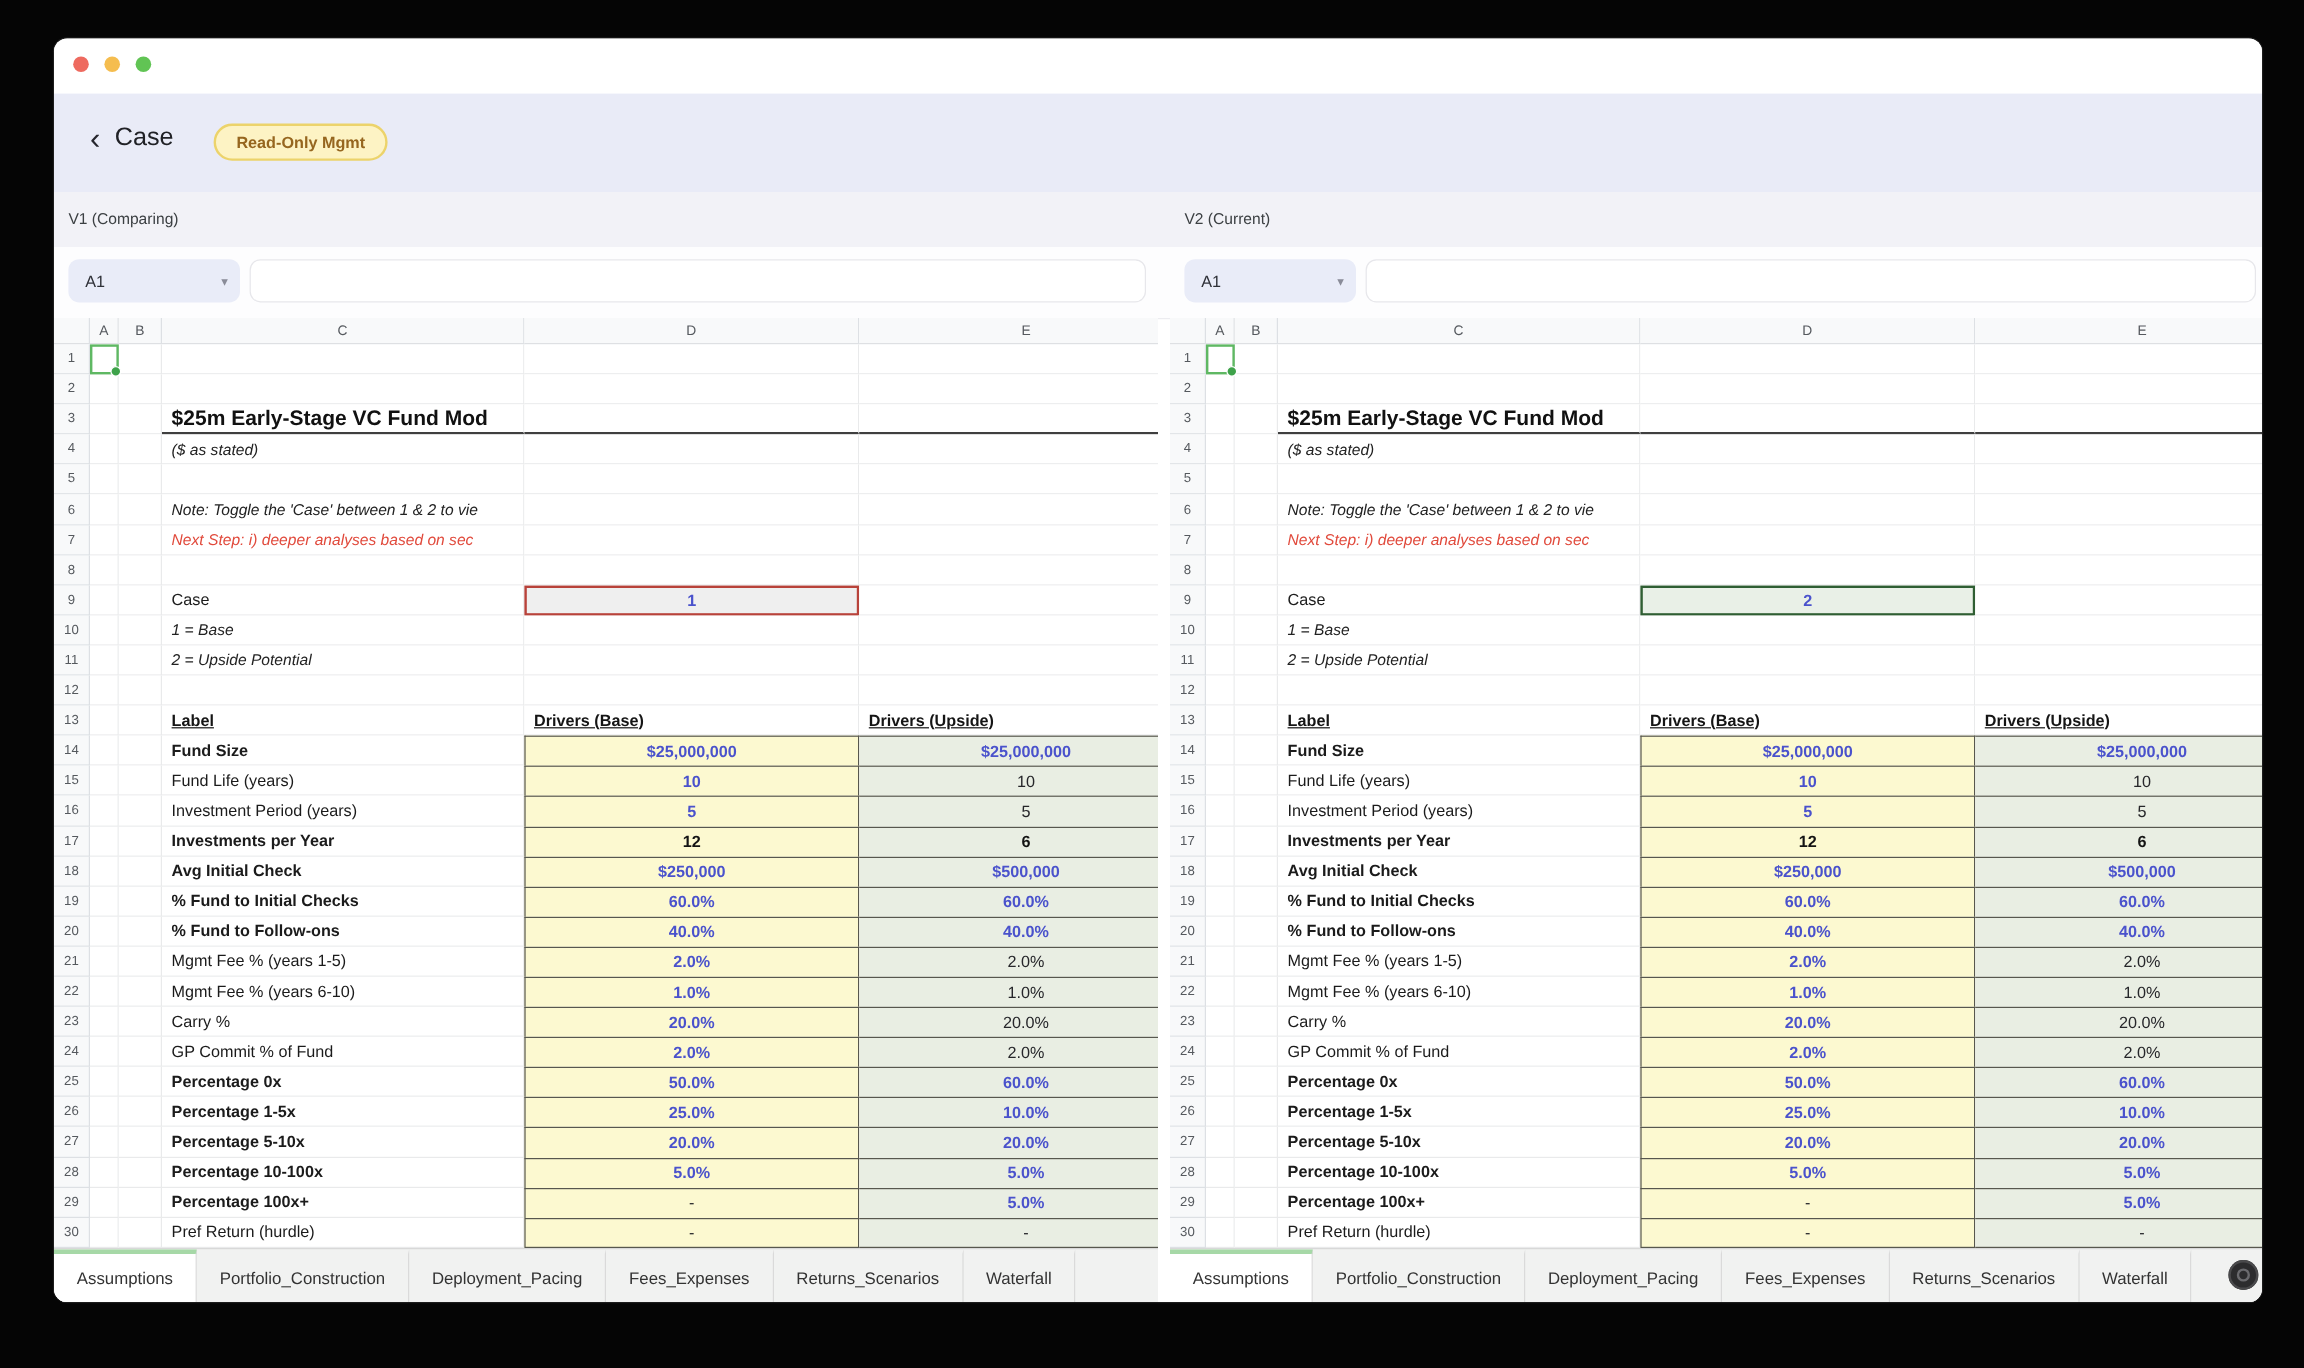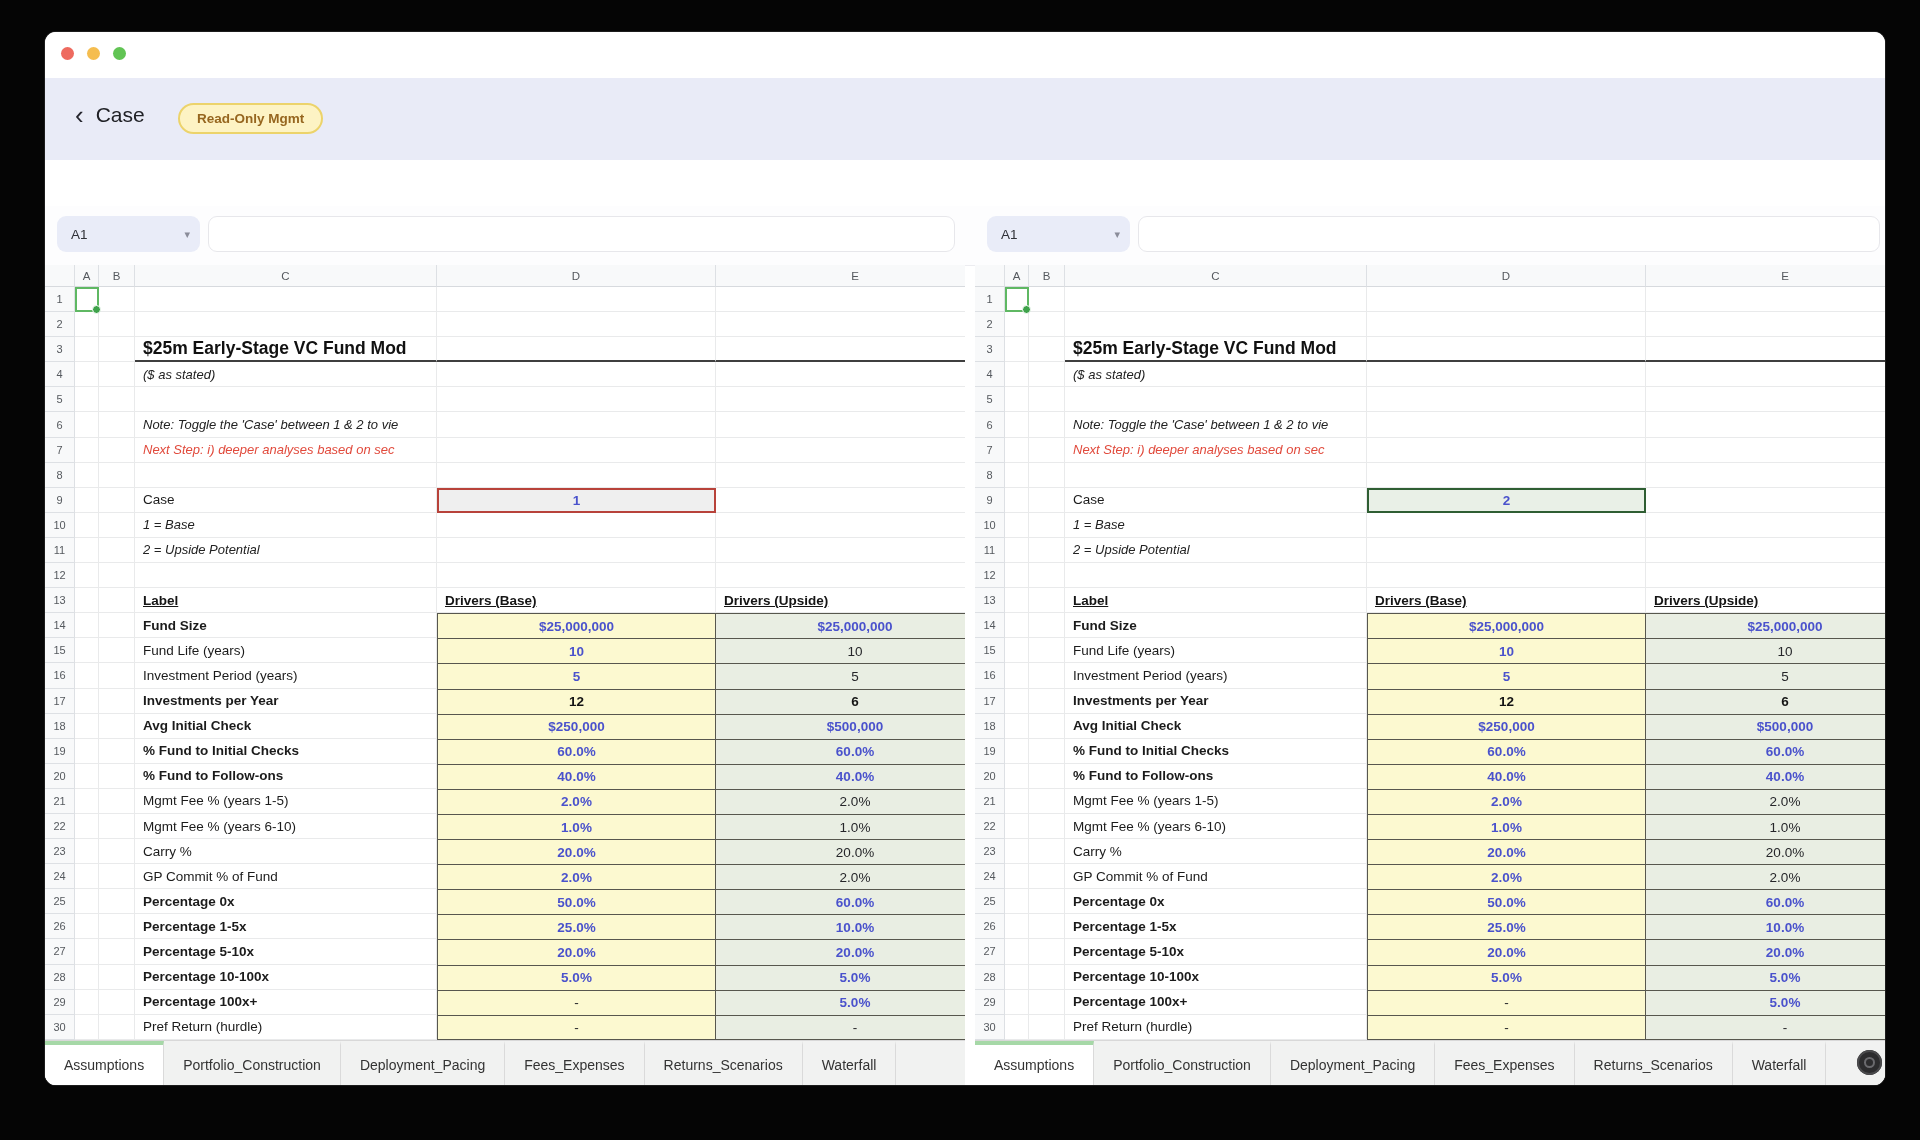--- a/index.html
+++ b/index.html
@@ -84,20 +84,24 @@
   </div>
 
   <div class="appbar">
     <div class="back">
       <span class="chev">‹</span>
       <span class="btxt">Case</span>
     </div>
     <div class="badge">Read-Only Mgmt</div>
   </div>
 
+  <div class="strip">
+    <div class="vlabel" style="left:12px">V1 (Comparing)</div>
+    <div class="vlabel" style="left:942px">V2 (Current)</div>
+  </div>
 
   <div class="fxrow">
     <div class="namebox" style="left:12px">
       <span>A1</span>
       <span class="nchev">▾</span>
     </div>
     <input class="fxinput" style="left: 163px; width: 747px;" value="">
     <div class="namebox" style="left:942px">
       <span>A1</span>
       <span class="nchev">▾</span>

